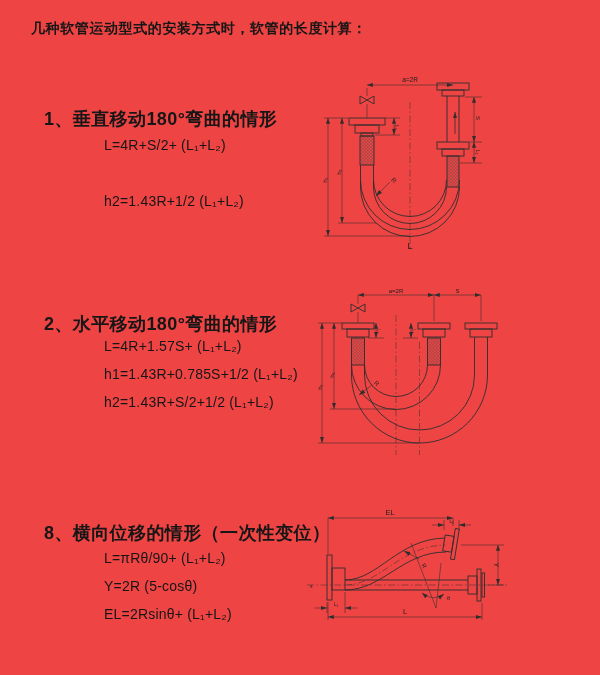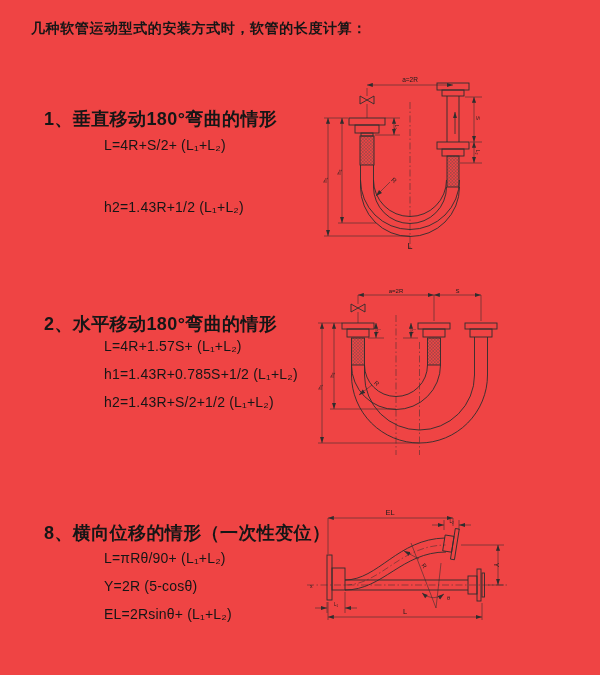--- a/index.html
+++ b/index.html
@@ -16,21 +16,21 @@
 </style>
 </head>
 <body>
 
 <div class="page">
 
   <div class="ttl">几种软管运动型式的安装方式时，软管的长度计算：</div>
 
   <div class="hd" style="top:107px">1、垂直移动180°弯曲的情形</div>
   <div class="fm" style="top:137px">L=4R+S/2+ (L₁+L₂)</div>
-  <div class="fm" style="top:199px">h2=1.43R+1/2 (L₁+L₂)</div>
+  <div class="fm" style="top:193px">h2=1.43R+1/2 (L₁+L₂)</div>
 
   <div class="hd" style="top:312px">2、水平移动180°弯曲的情形</div>
   <div class="fm" style="top:338px">L=4R+1.57S+ (L₁+L₂)</div>
   <div class="fm" style="top:366px">h1=1.43R+0.785S+1/2 (L₁+L₂)</div>
   <div class="fm" style="top:394px">h2=1.43R+S/2+1/2 (L₁+L₂)</div>
 
   <div class="hd" style="top:521px">8、横向位移的情形（一次性变位）</div>
   <div class="fm" style="top:550px">L=πRθ/90+ (L₁+L₂)</div>
   <div class="fm" style="top:578px">Y=2R (5-cosθ)</div>
   <div class="fm" style="top:606px">EL=2Rsinθ+ (L₁+L₂)</div>

